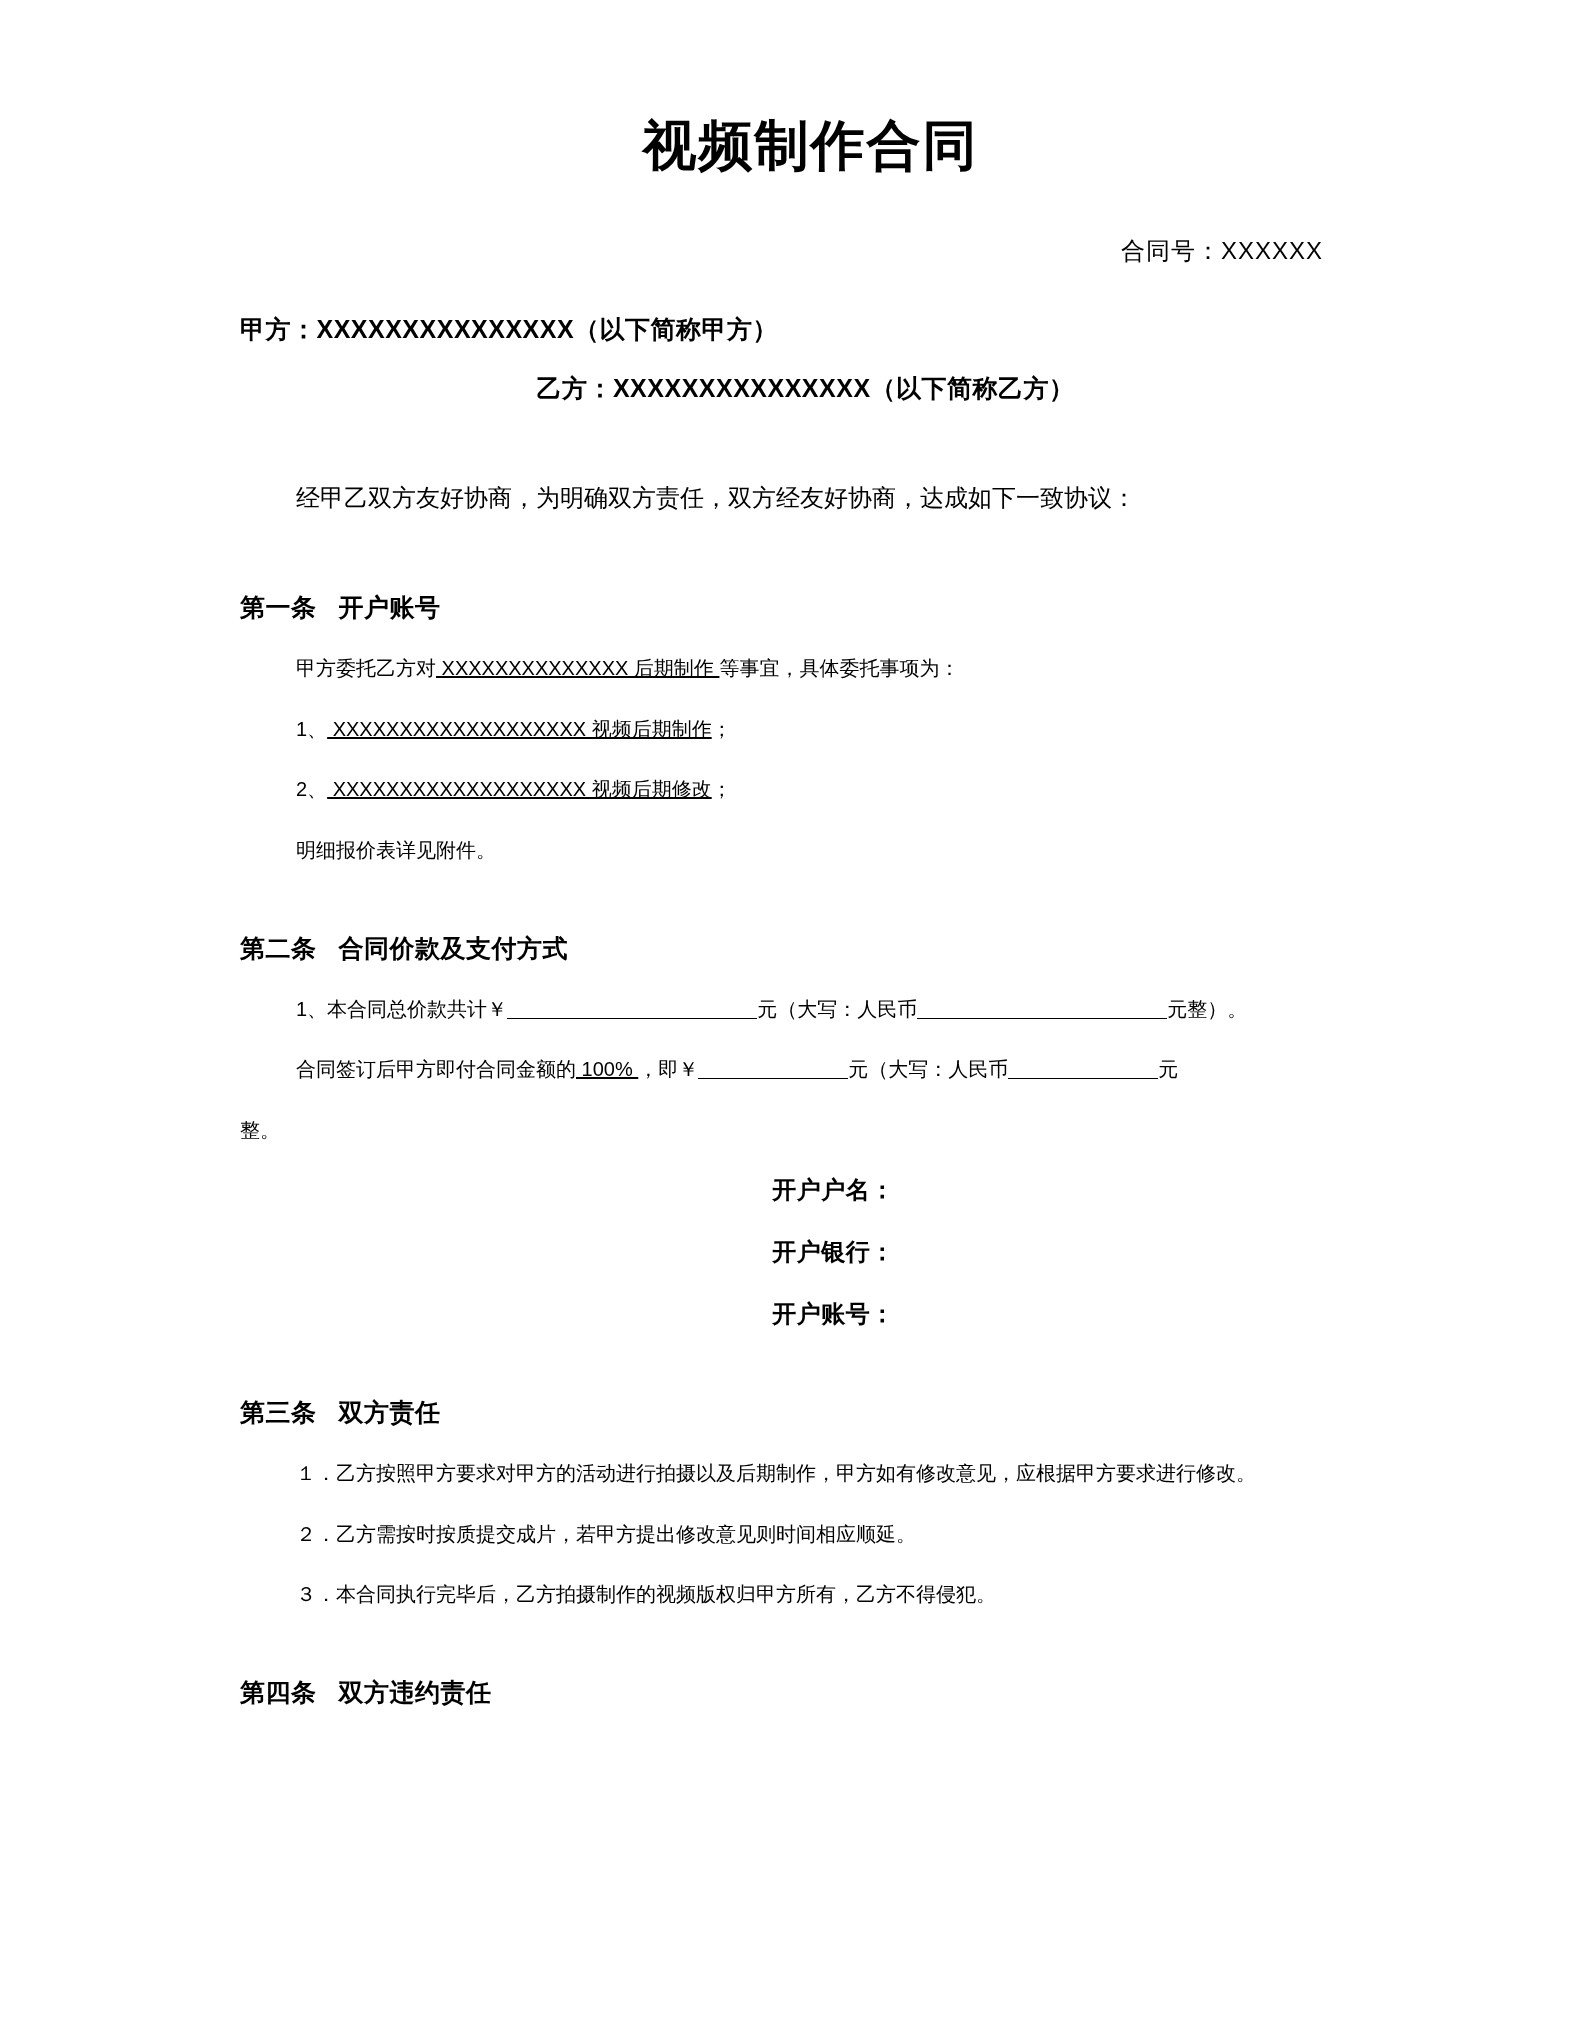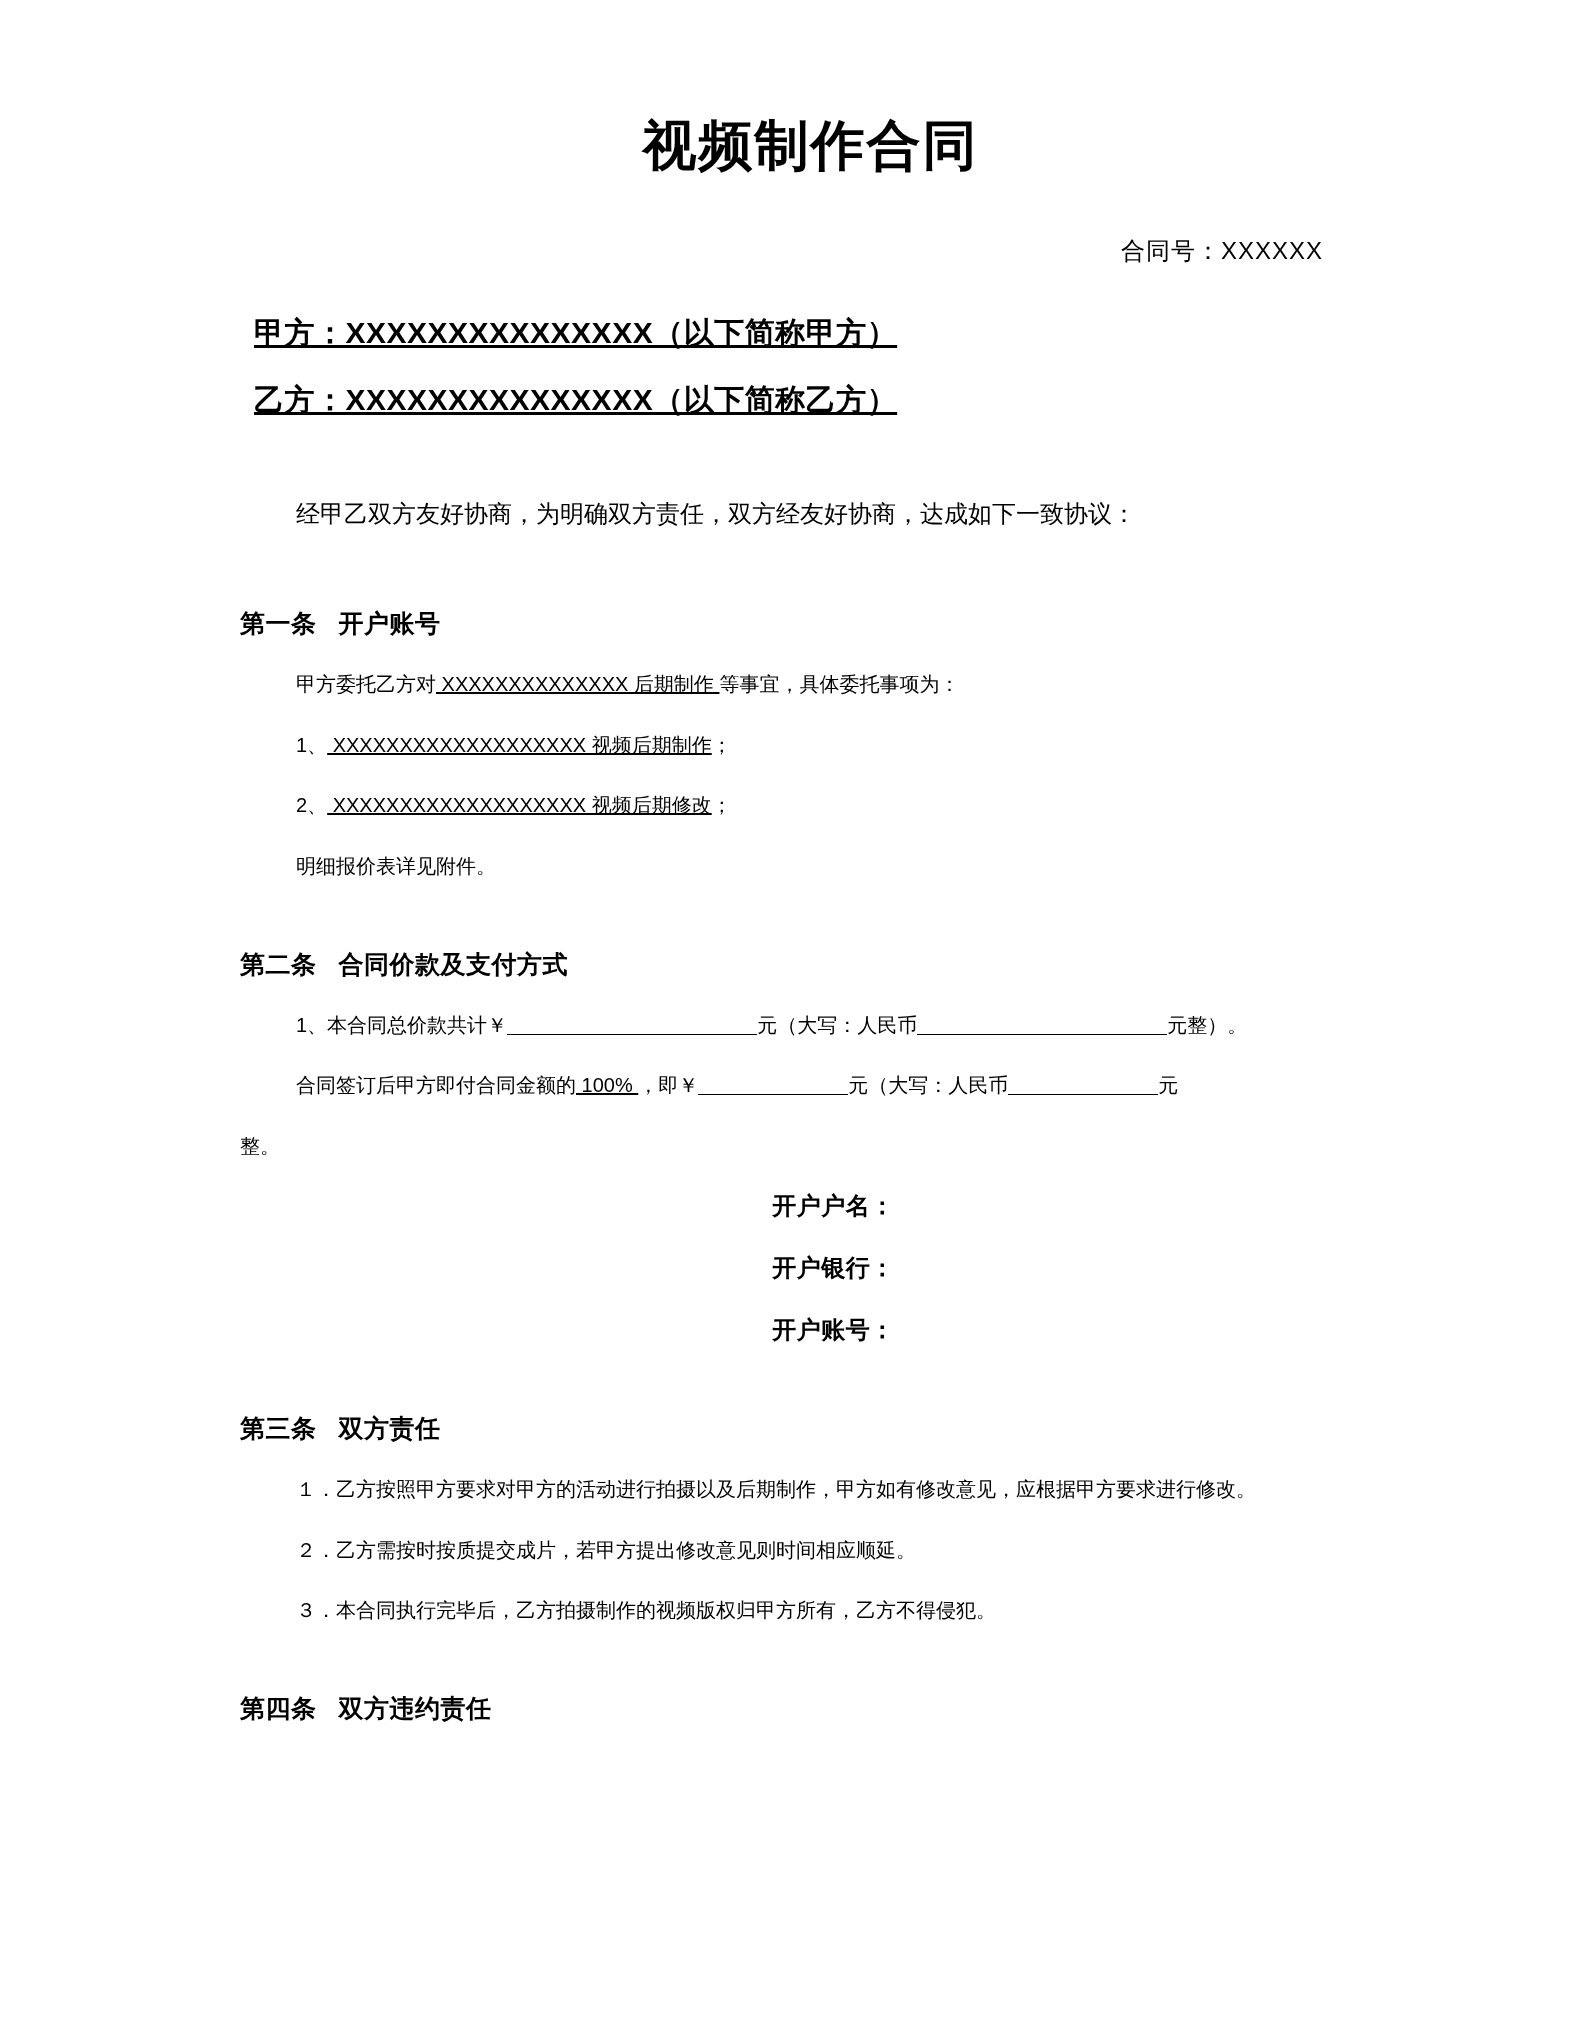--- a/index.html
+++ b/index.html
@@ -30,28 +30,28 @@
   }
   .contract-no {
     text-align: right;
     font-size: 24px;
     font-weight: normal;
     margin: 0 0 46px 0;
     padding-right: 48px;
     letter-spacing: 1px;
   }
   .party-line {
-    font-size: 30px;
+    font-size: 25px;
     font-weight: bold;
-    margin: 0 0 26px 14px;
+    margin: 0 0 26px 0;
     letter-spacing: 0.5px;
-    text-decoration: underline;
   }
   .party-line.second {
     margin-bottom: 74px;
+    text-align: center;
   }
   .intro {
     font-size: 24px;
     margin: 0 0 74px 0;
     text-indent: 56px;
     line-height: 1.6;
   }
   .section-heading {
     font-size: 25px;
     font-weight: bold;

